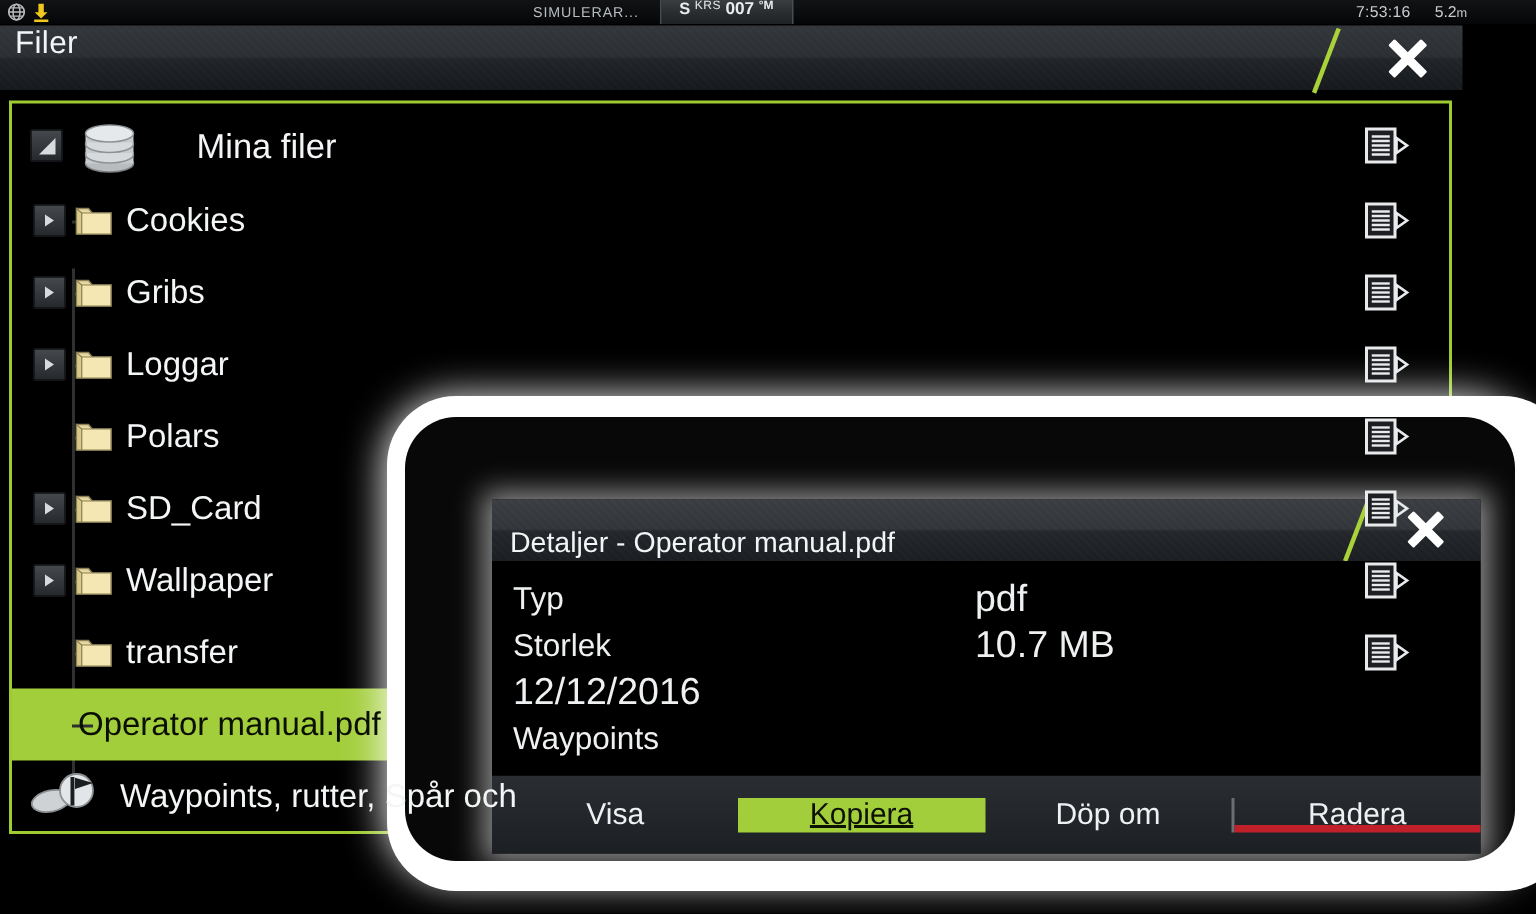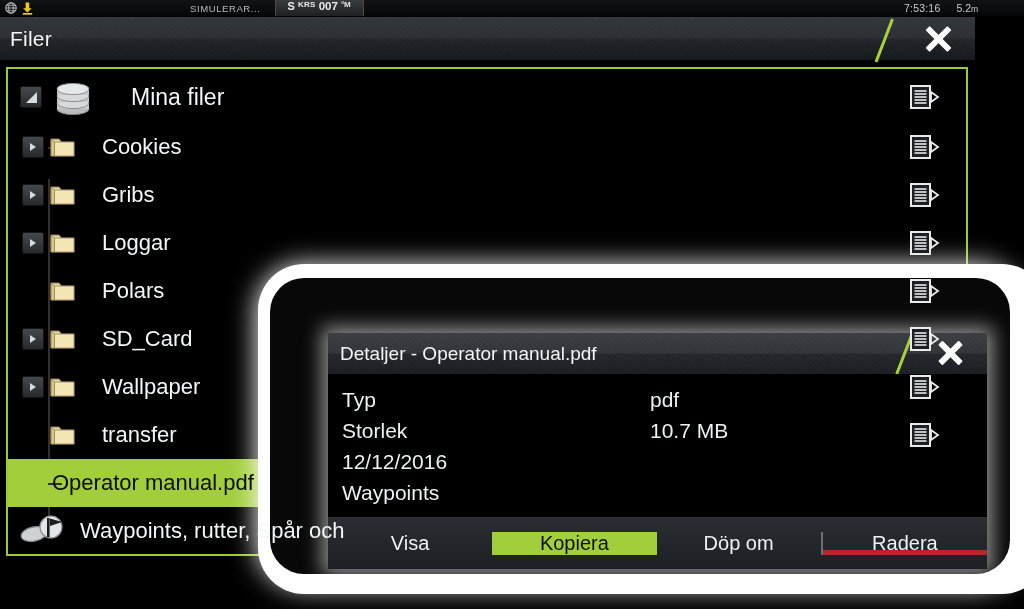--- a/index.html
+++ b/index.html
@@ -40,21 +40,21 @@
     padding-left: 5px; width: 190px;
   }
   .sb-icon { display: inline-block; line-height: 1; }
   #globe-icon svg { display:block; }
   #alert-icon svg { display:block; }
 
   .sb-center {
     flex: 1 1 auto;
     display: flex;
     align-items: center;
-    justify-content: flex-start;
+    justify-content: center;
     gap: 0px;
     height: 15px;
   }
   #sim-label {
     font-size: 9.5px;
     letter-spacing: .6px;
     color: #b9bcbe;
     padding-right: 14px;
   }
   #heading-box {
@@ -62,21 +62,21 @@
     background: linear-gradient(to bottom, #3a3d40 0%, #2a2d30 50%, #1d1f22 100%);
     border-left: 1px solid #4a4d50;
     border-right: 1px solid #4a4d50;
     display: flex;
     align-items: baseline;
     gap: 3px;
     padding: 0 12px;
     color: #e9ecee;
   }
   #heading-prefix { font-size: 11px; font-weight: bold; }
-  #heading-label { font-size: 8px; font-weight: bold; letter-spacing: .3px; position: relative; top: -3px;}
+  #heading-label { font-size: 8px; font-weight: normal; letter-spacing: .3px; position: relative; top: -3px;}
   #heading-value { font-size: 11.5px; font-weight: bold; }
   #heading-unit  { font-size: 8px; font-weight: bold; position: relative; top: -3px;}
 
   .sb-right {
     width: 330px;
     display: flex;
     align-items: flex-end;
     justify-content: flex-start;
     gap: 16px;
     padding-left: 210px;
@@ -88,21 +88,20 @@
 
   
   #titlebar {
     position: absolute;
     left: 0; top: 17px;
     width: 975px; height: 43px;
     background:
       repeating-linear-gradient(45deg, rgba(255,255,255,.012) 0 2px, rgba(0,0,0,0) 2px 4px),
       linear-gradient(to bottom, #33373b 0%, #2b2f33 48%, #212428 52%, #16191c 100%);
     display: flex;
-    align-items: center;
   }
   #window-title {
     padding-left: 10px;
     font-size: 21px;
     color: #f2f4f5;
     letter-spacing: .2px;
   }
   #titlebar-close {
     position: absolute;
     right: 0; top: 0;
@@ -230,21 +229,21 @@
     z-index: 3;
     flex: 0 0 52px;
     width: 52px; height: 34px;
     margin-left: 6px;
   }
   .wp-icon svg { display: block; }
 
   .row-label {
     position: relative;
     z-index: 3;
-    margin-left: 26px;
+    margin-left: 8px;
     font-size: 22px;
     color: #f3f5f6;
     white-space: nowrap;
   }
   .tree-row.root .row-label { margin-left: 35px; font-size: 23px; }
   .tree-row.selected .row-label { margin-left: 8px; }
   .tree-row.waypoints .row-label { margin-left: 8px; }
 
   .row-details-btn {
     position: absolute;
@@ -282,21 +281,21 @@
     width: 659px; height: 236px;
     background: #000;
     box-shadow: 0 0 18px 6px rgba(255,255,255,.55);
   }
   #dlg-titlebar {
     position: relative;
     width: 100%; height: 41px;
     background:
       repeating-linear-gradient(45deg, rgba(255,255,255,.015) 0 2px, rgba(0,0,0,0) 2px 4px),
       linear-gradient(to bottom, #3a3e42 0%, #31353a 48%, #23272b 52%, #1a1d21 100%);
-    display: flex; align-items: center;
+    display: flex; align-items: flex-end;
   }
   #dlg-title {
     padding-left: 12px;
     font-size: 19px;
     color: #f2f4f5;
   }
   #dlg-close {
     position: absolute;
     right: 0; top: 0;
     width: 96px; height: 41px;
@@ -325,21 +324,21 @@
     display: flex;
     height: 31px;
     align-items: center;
   }
   .detail-key {
     width: 308px;
     font-size: 21px;
     color: #eef0f1;
   }
   .detail-val {
-    font-size: 21px;
+    font-size: 25px;
     color: #eef0f1;
   }
 
   #dlg-buttons {
     position: relative;
     display: flex;
     height: 53px;
     background: linear-gradient(to bottom, #2a2e32 0%, #23272b 50%, #1c2024 100%);
     border-top: 1px solid #000;
     align-items: center;
@@ -350,20 +349,21 @@
     align-items: center;
     justify-content: center;
     font-size: 20px;
     color: #eef0f1;
     cursor: pointer;
     position: relative;
   }
   .dlg-btn.primary {
     background: #a3ce3c;
     color: #0d1203;
+    text-decoration: underline;
   }
   .dlg-btn.danger {
     border-left: 2px solid #6a6f73;
   }
   .dlg-btn.danger::after {
     content: "";
     position: absolute;
     left: 0; bottom: 0;
     width: 100%; height: 5px;
     background: #c0202a;

